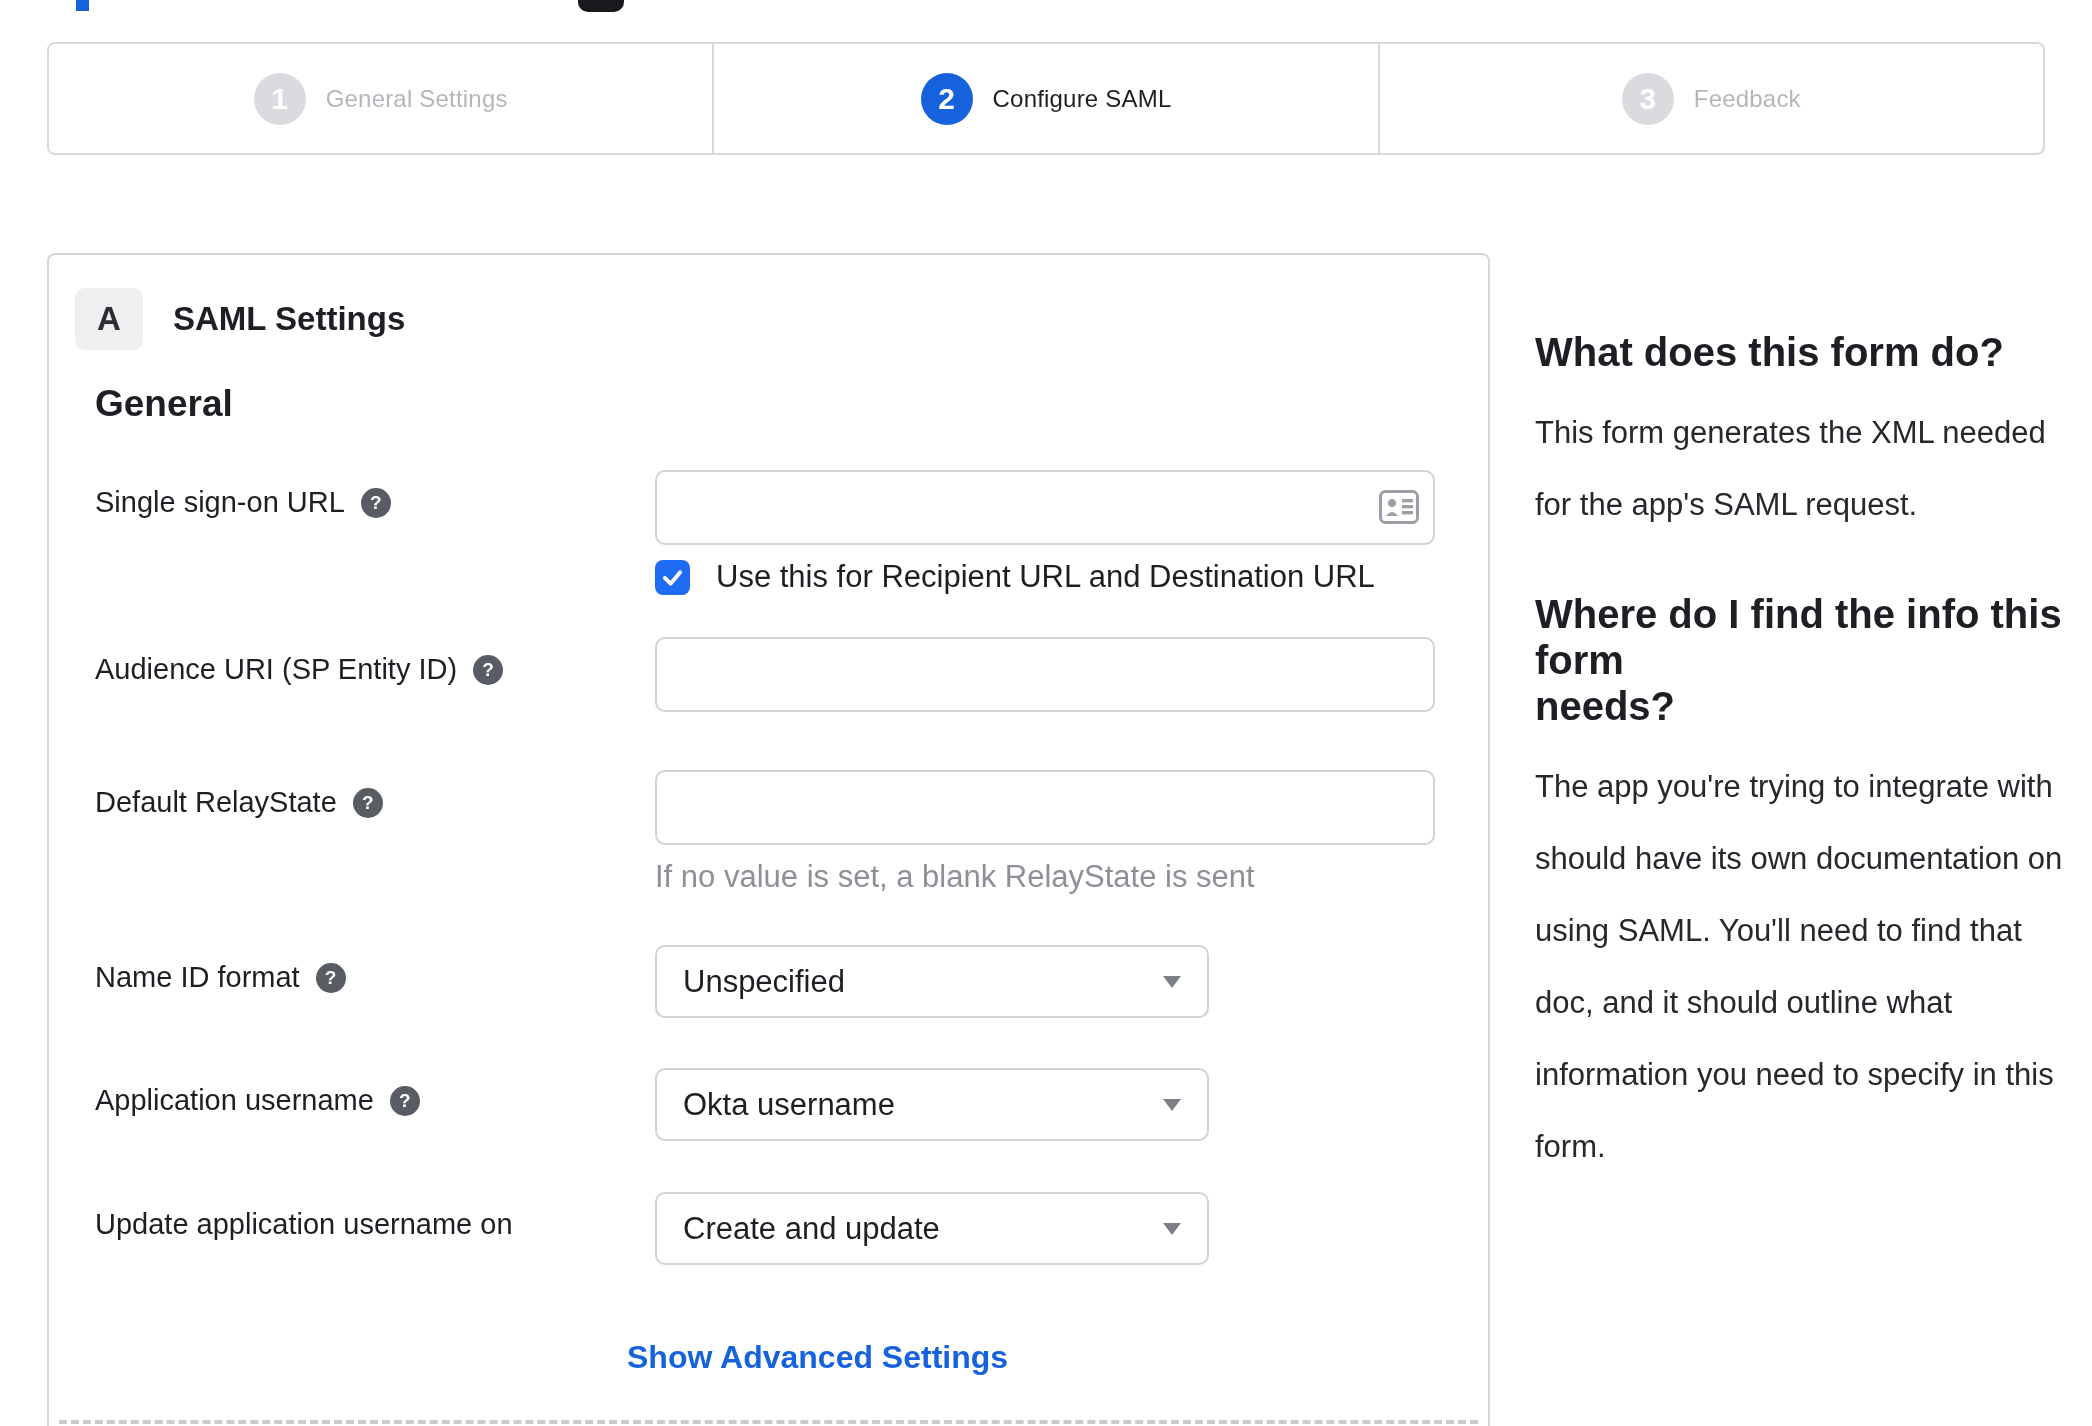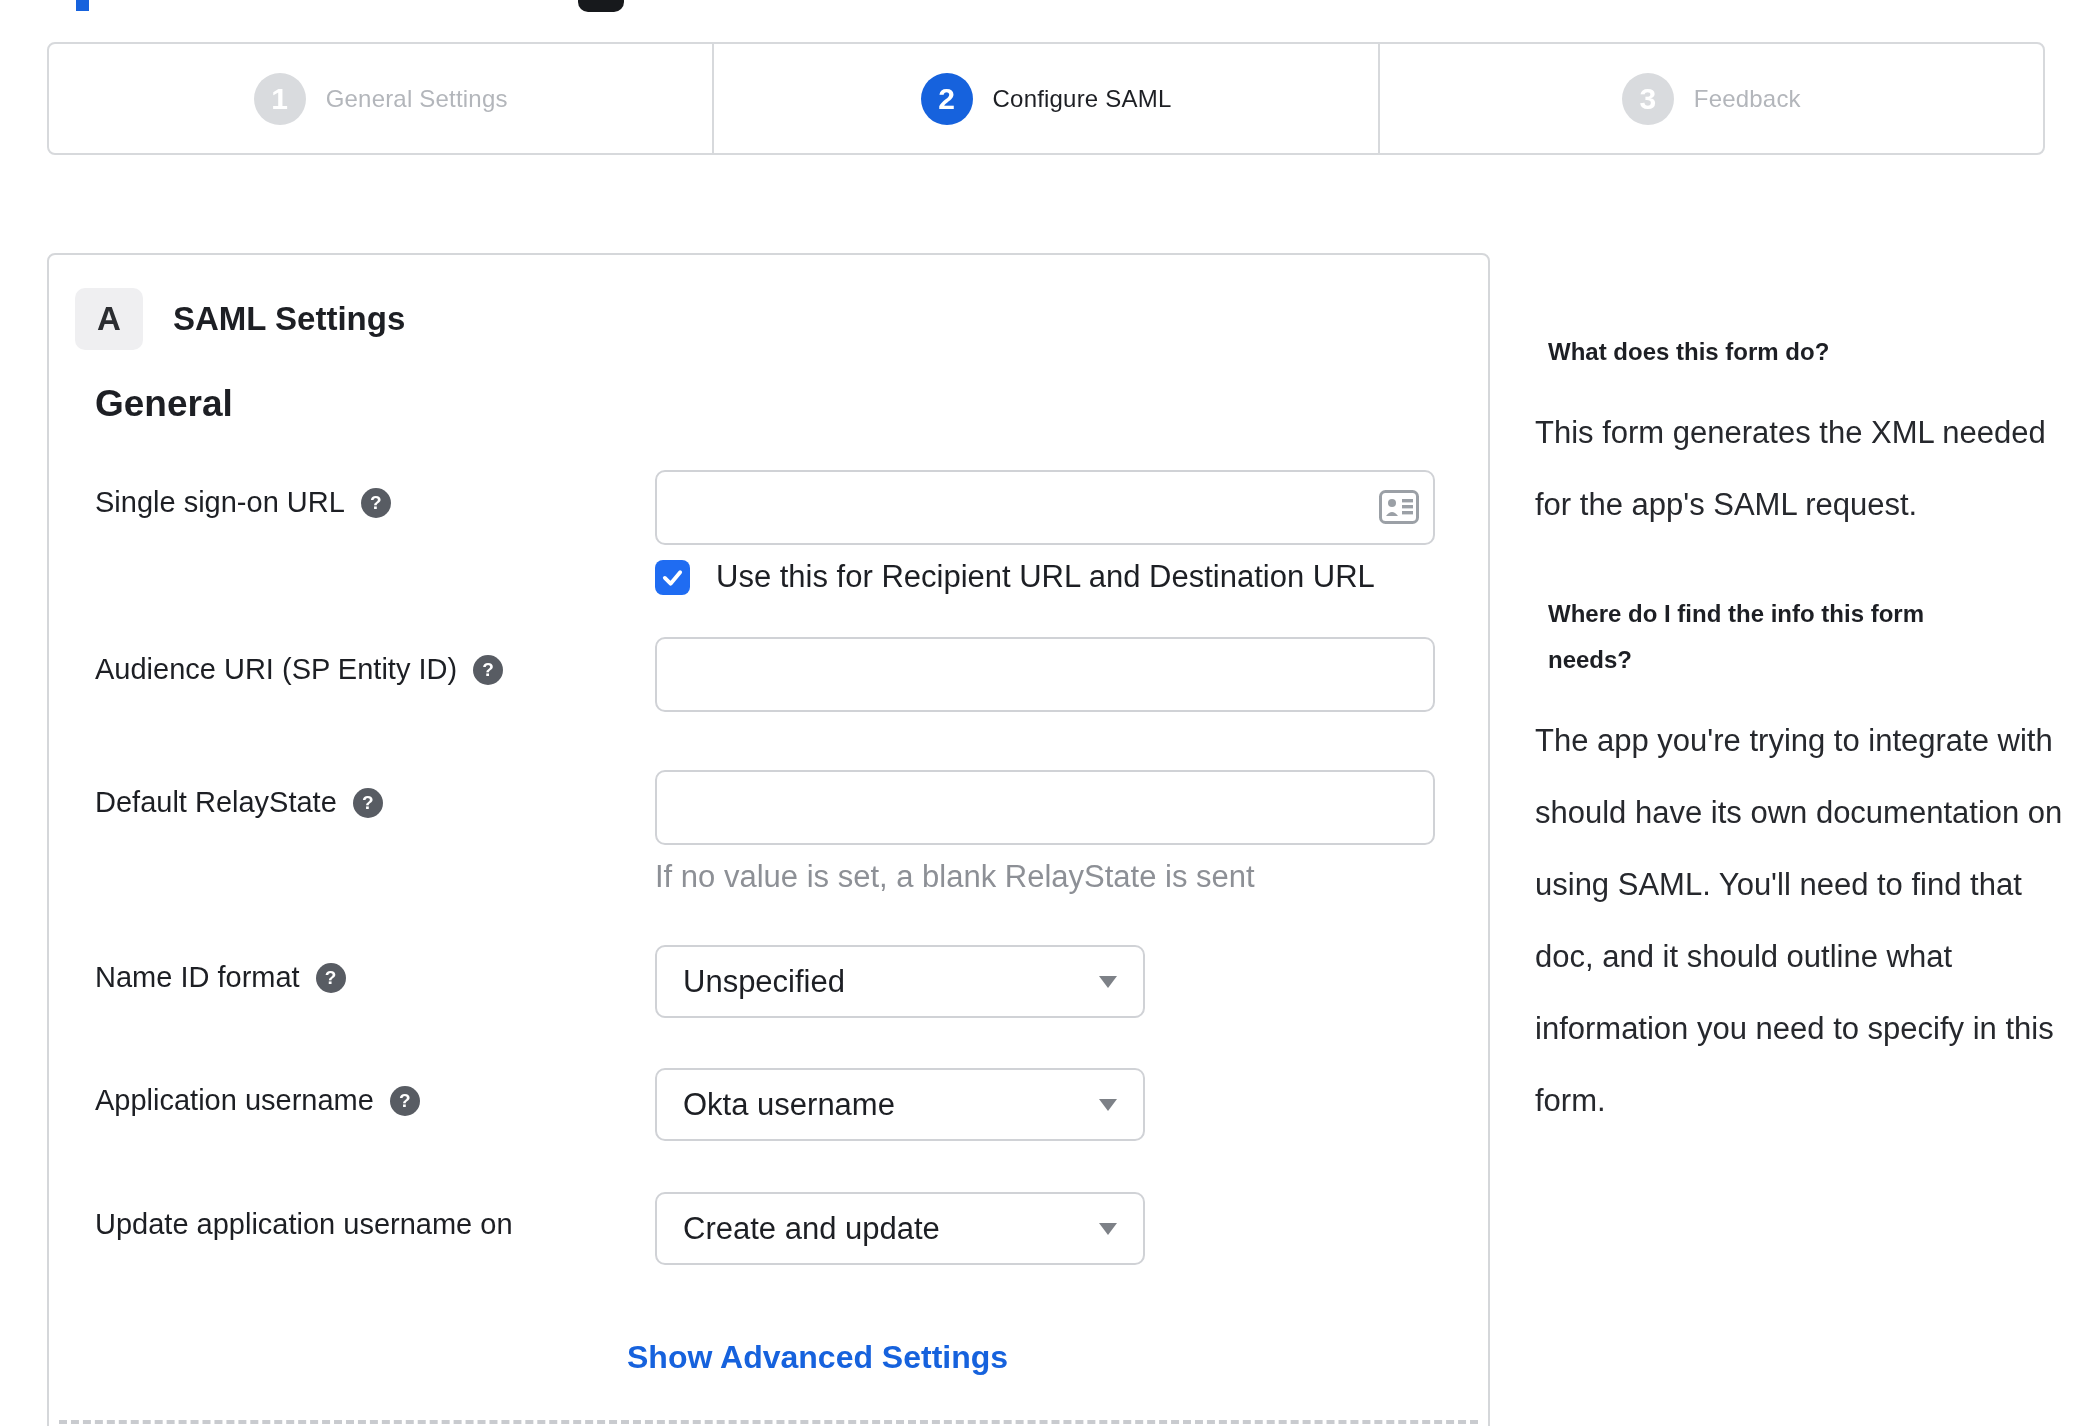--- a/index.html
+++ b/index.html
@@ -50,35 +50,35 @@
   .input-icon { position:absolute; right:16px; top:20px; width:40px; height:34px; }
 
   .checkbox-row { display:flex; align-items:center; gap:26px; margin-top:14px; }
   .checkbox { width:35px; height:35px; background:#1f6cf2; border-radius:8px; display:flex;
               align-items:center; justify-content:center; cursor:pointer; flex:0 0 auto; }
   .checkbox svg { width:23px; height:23px; }
   .checkbox-label { font-size:31px; color:#1d1f24; }
 
   .hint { margin-top:14px; font-size:31px; color:#8d9096; }
 
-  .select { width:490px; height:73px; border:2px solid #d0d2d6; border-radius:10px; background:#fff;
+  .select { width:554px; height:73px; border:2px solid #d0d2d6; border-radius:10px; background:#fff;
             display:flex; align-items:center; justify-content:space-between; padding:0 26px;
             font-size:31px; color:#1d1f24; cursor:pointer; }
   .caret { width:0; height:0; border-left:9px solid transparent; border-right:9px solid transparent;
            border-top:12px solid #7d8187; margin-left:12px; }
 
   .advanced-row { position:absolute; left:578px; top:1084px; width:782px; text-align:left; }
   .advanced-link { font-size:32px; font-weight:bold; color:#1662dd; text-decoration:none; cursor:pointer; }
 
   .dashed-divider { position:absolute; left:10px; right:10px; top:1165px;
                     border-bottom:4px dashed #c9cbcf; }
 
   
   .sidebar { position:absolute; left:1488px; top:0; width:530px; }
-  .sb-heading { font-size:24px; font-weight:bold; line-height:46px; color:#1d1f24; white-space:pre-line;margin-left:13px; }
+  .sb-heading { font-size:40px; font-weight:bold; line-height:46px; color:#1d1f24; white-space:pre-line; }
   .sb-body { font-size:31px; line-height:72px; color:#26282d; white-space:pre-line; }
   .sb-q1-h { margin-top:76px; }
   .sb-q1-b { margin-top:22px; }
   .sb-q2-h { margin-top:50px; }
   .sb-q2-b { margin-top:22px; }
 
   
   .row-sso      { top:215px; }
   .row-audience { top:382px; }
   .row-relay    { top:515px; }

